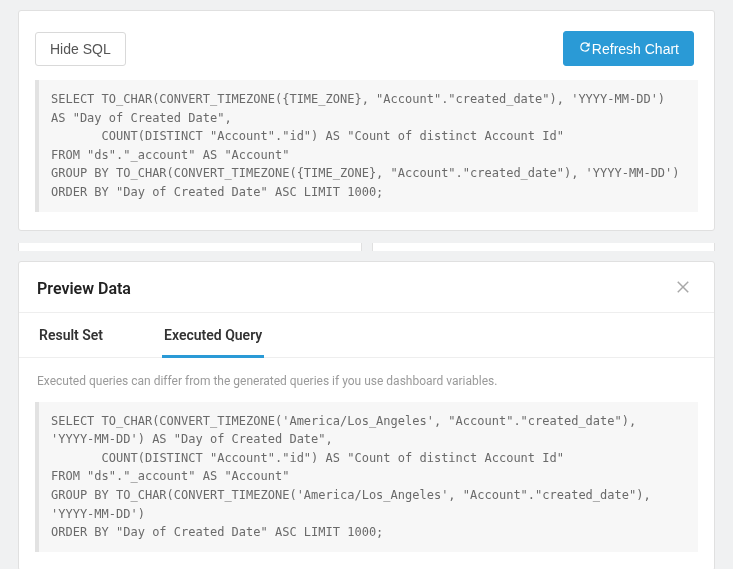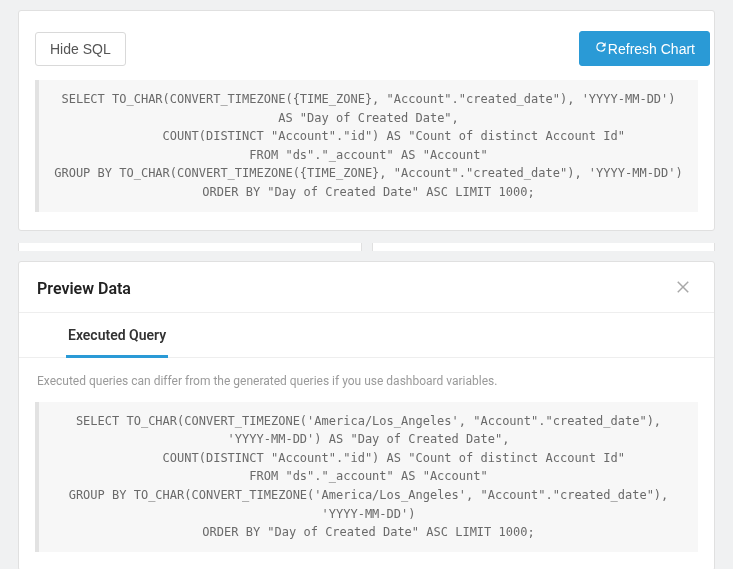--- a/index.html
+++ b/index.html
@@ -19,21 +19,21 @@
     border: 1px solid #e0e0e0;
     border-radius: 3px;
   }
   .top-panel {
     padding: 0;
   }
   .top-bar {
     display: flex;
     justify-content: space-between;
     align-items: center;
-    padding: 20px 4px 14px 16px;
+    padding: 20px 20px 14px 16px;
   }
   .hide-sql-btn {
     background: #fff;
     border: 1px solid #d9d9d9;
     color: #555;
     font-size: 14px;
     padding: 8px 14px;
     border-radius: 3px;
     cursor: pointer;
   }
@@ -53,21 +53,20 @@
     margin: 0 16px 18px 16px;
     background: #f7f7f7;
     border-left: 4px solid #e2e2e2;
     padding: 10px 12px;
     font-family: ui-monospace, SFMono-Regular, Menlo, Monaco, Consolas, monospace;
     font-size: 12px;
     line-height: 1.55;
     color: #6a6a6a;
     white-space: pre-wrap;
     word-break: break-word;
-    text-align: center;
   }
   .gap-row {
     display: flex;
     height: 8px;
     margin: 0 18px;
     gap: 10px;
   }
   .gap-row > div { flex: 1; background: #fff; border: 1px solid #e0e0e0; border-bottom: none; border-top: none; }
   .preview-panel {
     padding: 0;
@@ -148,20 +147,21 @@
     <div class="close-btn">
       <span>
         <svg viewBox="0 0 24 24" fill="none">
             <line x1="5" y1="5" x2="19" y2="19"></line>
             <line x1="19" y1="5" x2="5" y2="19"></line>
           </svg>
       </span>
     </div>
   </div>
   <div class="tabs">
+    <div class="tab">Result Set</div>
     <div class="tab active">Executed Query</div>
   </div>
   <div class="hint">Executed queries can differ from the generated queries if you use dashboard variables.</div>
   <pre class="code-block">SELECT TO_CHAR(CONVERT_TIMEZONE('America/Los_Angeles', "Account"."created_date"), 'YYYY-MM-DD') AS "Day of Created Date",
        COUNT(DISTINCT "Account"."id") AS "Count of distinct Account Id"
 FROM "ds"."_account" AS "Account"
 GROUP BY TO_CHAR(CONVERT_TIMEZONE('America/Los_Angeles', "Account"."created_date"), 'YYYY-MM-DD')
 ORDER BY "Day of Created Date" ASC LIMIT 1000;</pre>
 </div>
 

